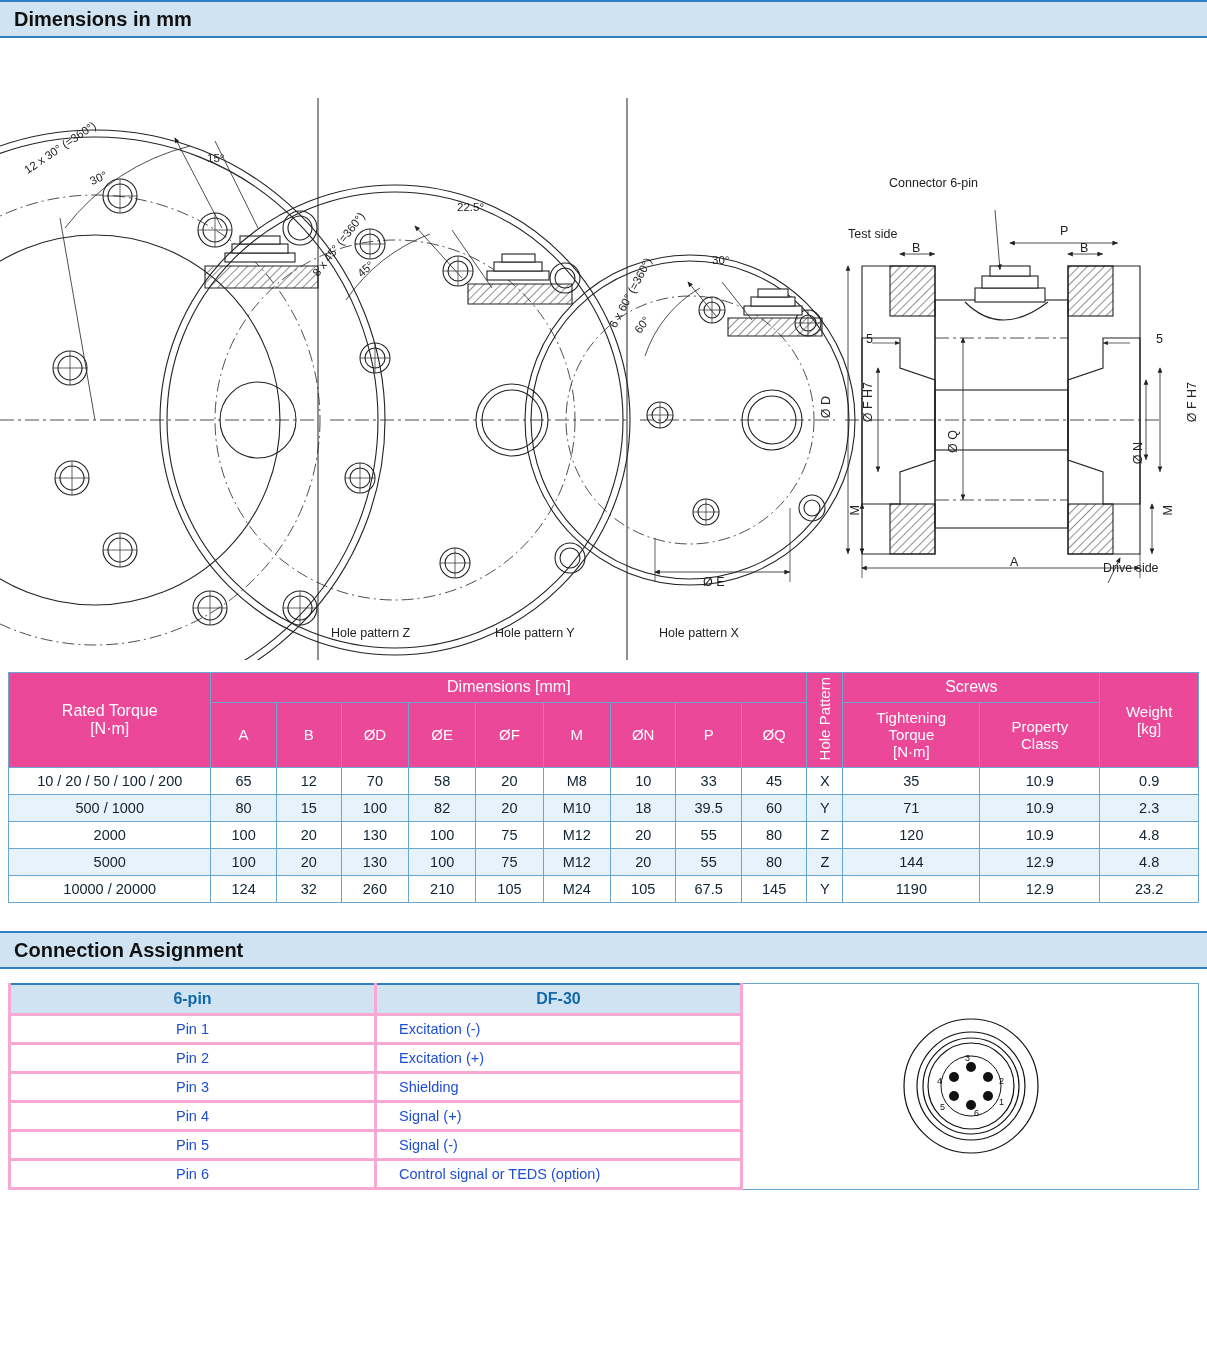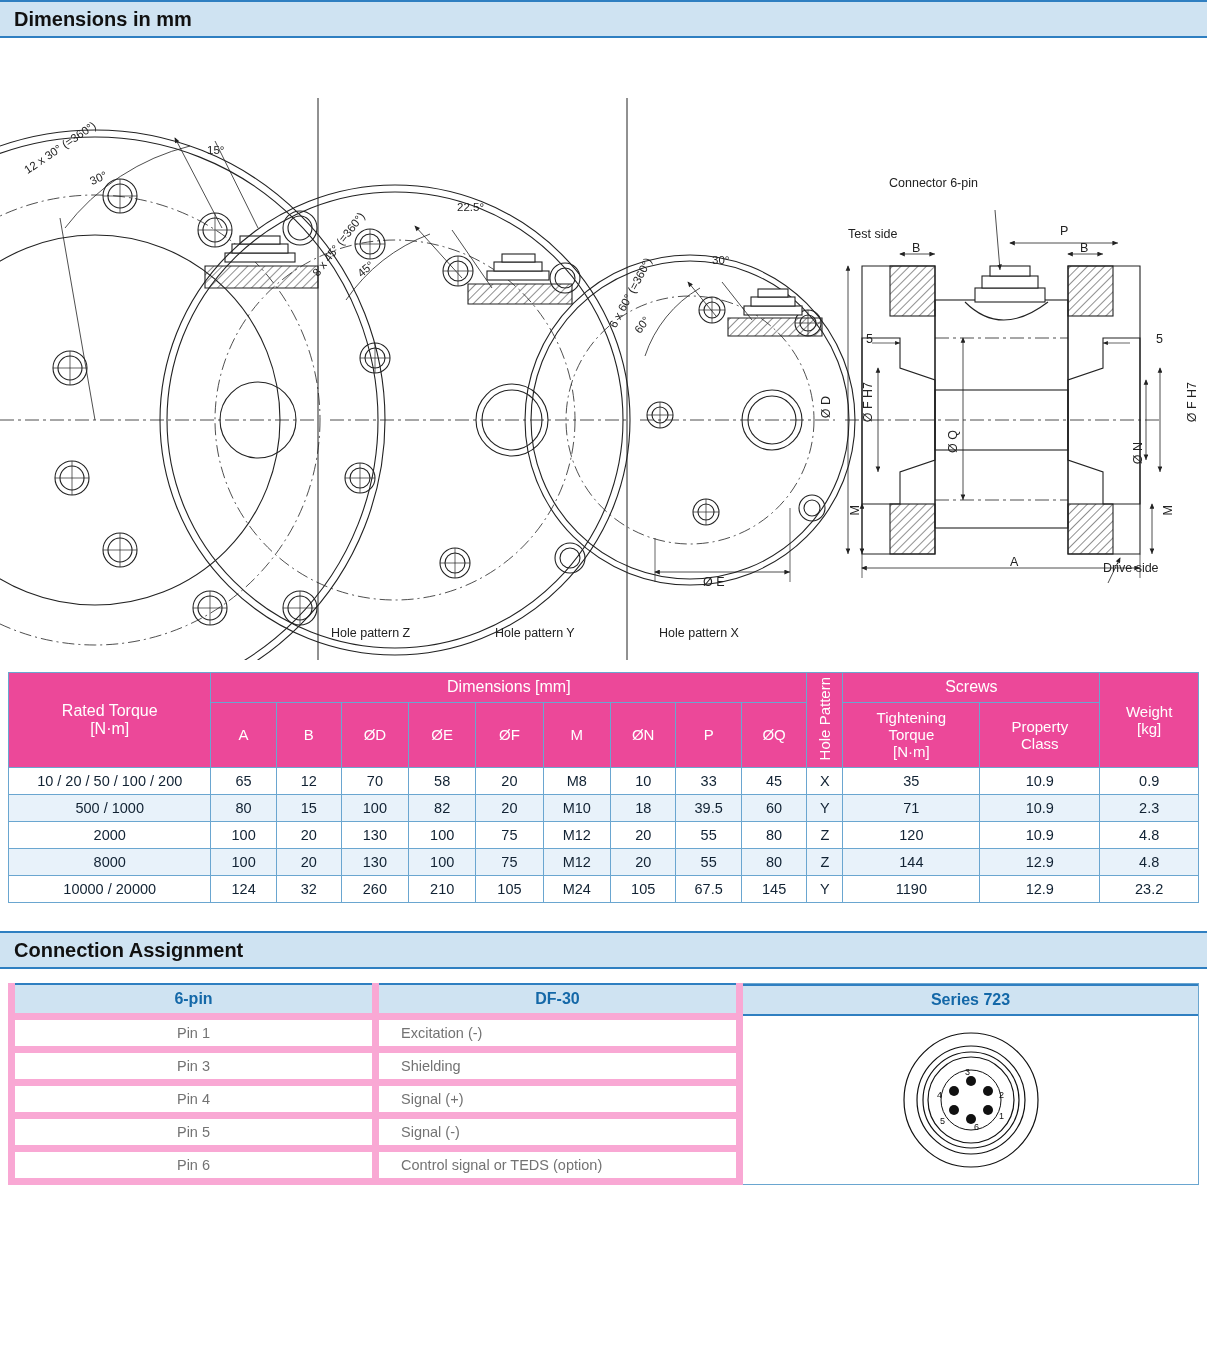--- a/index.html
+++ b/index.html
@@ -83,23 +83,23 @@
     display:flex;
     align-items:stretch;
   }
   table.conn{
     border-collapse:collapse;
     font-size:14.5px;
     width:735px;
     table-layout:fixed;
   }
   table.conn th,table.conn td{
-    border:7px solid #f9a8d4;
+    border:3px solid #f9a8d4;
     padding:5px 8px;
-    color:#737373;
+    color:#1d4ed8;
   }
   table.conn thead th{
     background:#cfe3f2;
     color:#1468a8;
     font-weight:bold;
     text-align:center;
     font-size:16px;
     border-top:2px solid #2f7fc1;
     border-bottom:2px solid #2f7fc1;
   }
@@ -371,21 +371,21 @@
     <div class="caption" style="left:331px;top:588px;">Hole pattern Z</div>
     <div class="caption" style="left:495px;top:588px;">Hole pattern Y</div>
     <div class="caption" style="left:659px;top:588px;">Hole pattern X</div>
 
     <div class="caption" style="left:889px;top:138px;">Connector 6-pin</div>
     <div class="caption" style="left:848px;top:189px;">Test side</div>
     <div class="caption" style="left:1103px;top:523px;">Drive side</div>
 
     <div class="caption" style="left:22px;top:128px;transform:rotate(-34deg);transform-origin:left top;font-size:11.5px;">12 x 30°  (=360°)</div>
     <div class="caption" style="left:88px;top:138px;transform:rotate(-24deg);transform-origin:left top;font-size:11.5px;">30°</div>
-    <div class="caption" style="left:207px;top:106px;font-size:11.5px;">15°</div>
+    <div class="caption" style="left:207px;top:114px;font-size:11.5px;">15°</div>
 
     <div class="caption" style="left:310px;top:233px;transform:rotate(-52deg);transform-origin:left top;font-size:11.5px;">8 x 45°  (=360°)</div>
     <div class="caption" style="left:355px;top:232px;transform:rotate(-40deg);transform-origin:left top;font-size:11.5px;">45°</div>
     <div class="caption" style="left:457px;top:163px;font-size:11.5px;">22.5°</div>
 
     <div class="caption" style="left:607px;top:286px;transform:rotate(-62deg);transform-origin:left top;font-size:11.5px;">6 x 60°  (=360°)</div>
     <div class="caption" style="left:632px;top:290px;transform:rotate(-52deg);transform-origin:left top;font-size:11.5px;">60°</div>
     <div class="caption" style="left:712px;top:216px;font-size:11.5px;">30°</div>
 
     <div class="caption" style="left:703px;top:537px;font-size:12.5px;">Ø E</div>
@@ -487,21 +487,21 @@
           <td>M12</td>
           <td>20</td>
           <td>55</td>
           <td>80</td>
           <td>Z</td>
           <td>120</td>
           <td>10.9</td>
           <td>4.8</td>
         </tr>
         <tr class="alt">
-          <td>8000</td>
+          <td>5000</td>
           <td>100</td>
           <td>20</td>
           <td>130</td>
           <td>100</td>
           <td>75</td>
           <td>M12</td>
           <td>20</td>
           <td>55</td>
           <td>80</td>
           <td>Z</td>
@@ -540,40 +540,43 @@
           <th>6-pin</th>
           <th>DF-30</th>
         </tr>
       </thead>
       <tbody>
         <tr>
           <td class="pin">Pin 1</td>
           <td class="sig">Excitation (-)</td>
         </tr>
         <tr>
+          <td class="pin">Pin 2</td>
+          <td class="sig">Excitation (+)</td>
+        </tr>
+        <tr>
           <td class="pin">Pin 3</td>
           <td class="sig">Shielding</td>
         </tr>
         <tr>
           <td class="pin">Pin 4</td>
           <td class="sig">Signal (+)</td>
         </tr>
         <tr>
           <td class="pin">Pin 5</td>
           <td class="sig">Signal (-)</td>
         </tr>
         <tr>
           <td class="pin">Pin 6</td>
           <td class="sig">Control signal or TEDS (option)</td>
         </tr>
       </tbody>
     </table>
 
     <div class="conn-right">
-      <div class="rhead">Series 723</div>
       <div class="rbody">
         <svg width="220" height="165" viewBox="0 0 220 165">
           <g stroke="#111" fill="none" stroke-width="1.2">
             <circle cx="110" cy="82" r="67"></circle>
             <circle cx="110" cy="82" r="54"></circle>
             <circle cx="110" cy="82" r="48"></circle>
             <circle cx="110" cy="82" r="43"></circle>
             <path d="M62,48 L158,48" stroke="none"></path>
             <circle cx="110" cy="82" r="30" stroke-width="1"></circle>
           </g>

